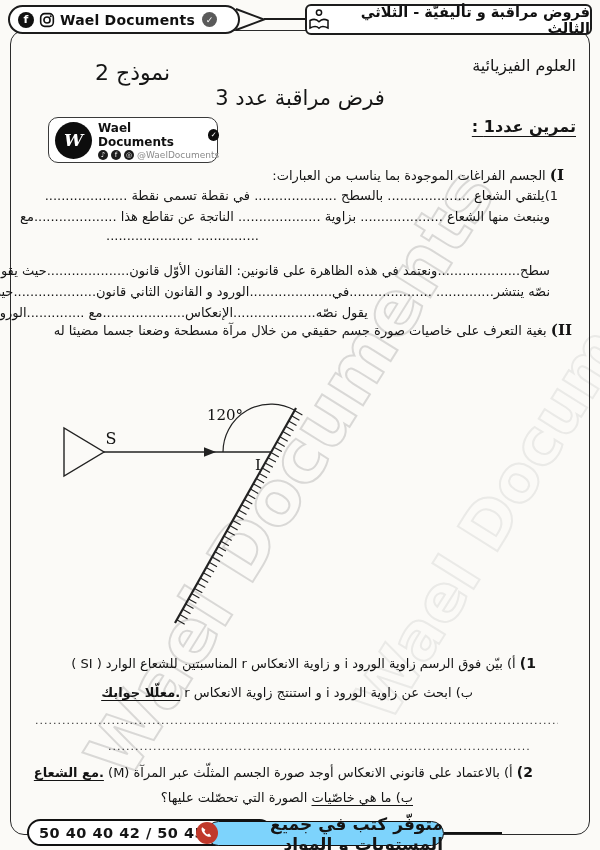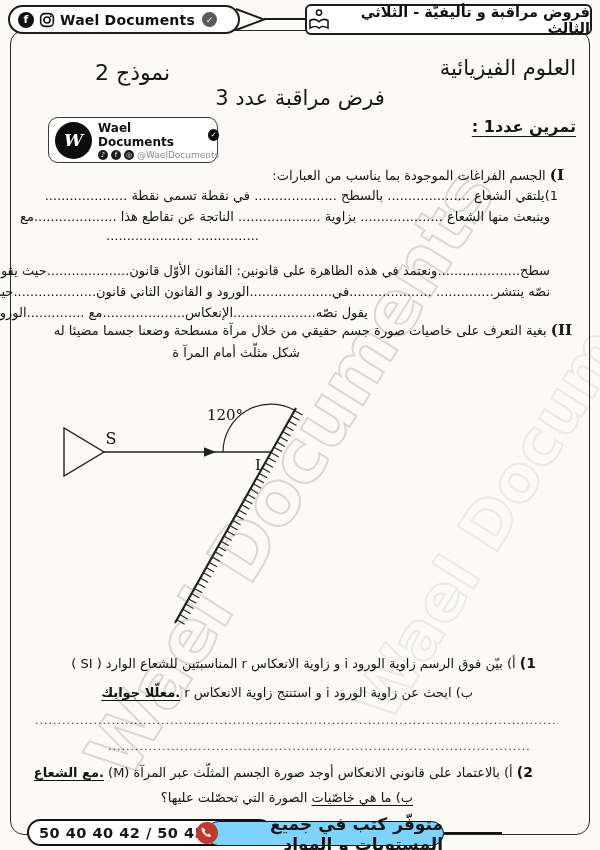--- a/index.html
+++ b/index.html
@@ -41,21 +41,21 @@
     width:15px; height:15px; border-radius:50%; background:#5a5a5a; color:#fff;
     font-size:9px; display:flex; align-items:center; justify-content:center; margin-left:2px;
   }
   .banner-right {
     position:absolute; left:305px; right:8px; top:4px; height:31px;
     background:#fff; border:2px solid #1c1c1c; border-radius:6px;
     display:flex; align-items:center; justify-content:center; gap:8px; z-index:3;
   }
   .banner-right .title { font-weight:bold; font-size:14.5px; color:#111; }
   
-  .subject  { position:absolute; right:24px;  top:56px; font-size:21px; z-index:2; }
+  .subject  { position:absolute; right:24px;  top:56px; font-size:16px; z-index:2; }
   .model    { position:absolute; left:95px;  top:60px; font-size:22px; z-index:2; }
   .exam-title { position:absolute; left:50%; transform:translateX(-50%); top:86px; font-size:21px; z-index:2; }
   .exercise-heading {
     position:absolute; right:24px; top:117px; font-size:16px; font-weight:bold;
     text-decoration:underline; text-underline-offset:4px; z-index:2;
   }
   
   .logo-badge {
     position:absolute; left:48px; top:117px; width:170px; height:46px;
     background:#fff; border:1.6px solid #3a3a3a; border-radius:10px;
@@ -184,21 +184,20 @@
   <div class="line" style="top:227px; left:106px; direction:ltr;">..................... ...............</div>
   <div class="line" style="top:262px; right:50px;">سطح....................ونعتمد في هذه الظاهرة على قانونين: القانون الأوّل قانون....................حيث يقول</div>
   <div class="line" style="top:283px; right:50px;">نصّه ينتشر.............. ....................في....................الورود و القانون الثاني قانون....................حيث</div>
   <div class="line" style="top:304px; right:232px;">يقول نصّه....................الإنعكاس....................مع ..............الورود</div>
 
   <div class="line" style="top:322px; right:28px;">
     <span class="roman">II)</span>
     <span>  </span>
     <span>بغية التعرف على خاصيات صورة جسم حقيقي من خلال مرآة مسطحة وضعنا جسما مضيئا له</span>
   </div>
-  <div class="line" style="top:344px; right:300px;">شكل مثلّث أمام المرآ ة</div>
 
   <svg class="diagram" width="330" height="262" viewBox="0 0 330 262">
     <polygon points="39,48 39,96 79,72" fill="none" stroke="#222" stroke-width="1.4"></polygon>
     <text x="86" y="64" font-size="16" font-family="DejaVu Serif, serif" fill="#111" text-anchor="middle">S</text>
     <line x1="79" y1="72" x2="246" y2="72" stroke="#222" stroke-width="1.6"></line>
     <polygon points="191,72 179,67.2 179,76.8" fill="#222"></polygon>
     <line x1="271" y1="28" x2="150" y2="243" stroke="#222" stroke-width="2.2"></line>
     <path id="hatch-path" d="M269.5 30.6 L277.4 35.0 M266.6 35.8 L274.4 40.3 M263.6 41.1 L271.5 45.5 M260.7 46.3 L268.5 50.7 M257.8 51.5 L265.6 55.9 M254.8 56.8 L262.7 61.2 M251.9 62.0 L259.7 66.4 M248.9 67.2 L256.8 71.6 M246.0 72.4 L253.8 76.9 M243.0 77.7 L250.9 82.1 M240.1 82.9 L247.9 87.3 M237.2 88.1 L245.0 92.5 M234.2 93.4 L242.1 97.8 M231.3 98.6 L239.1 103.0 M228.3 103.8 L236.2 108.2 M225.4 109.0 L233.2 113.5 M222.4 114.3 L230.3 118.7 M219.5 119.5 L227.3 123.9 M216.6 124.7 L224.4 129.1 M213.6 130.0 L221.5 134.4 M210.7 135.2 L218.5 139.6 M207.7 140.4 L215.6 144.8 M204.8 145.6 L212.6 150.1 M201.8 150.9 L209.7 155.3 M198.9 156.1 L206.7 160.5 M196.0 161.3 L203.8 165.7 M193.0 166.6 L200.9 171.0 M190.1 171.8 L197.9 176.2 M187.1 177.0 L195.0 181.4 M184.2 182.2 L192.0 186.7 M181.2 187.5 L189.1 191.9 M178.3 192.7 L186.1 197.1 M175.4 197.9 L183.2 202.4 M172.4 203.2 L180.3 207.6 M169.5 208.4 L177.3 212.8 M166.5 213.6 L174.4 218.0 M163.6 218.9 L171.4 223.3 M160.6 224.1 L168.5 228.5 M157.7 229.3 L165.5 233.7 M154.8 234.5 L162.6 239.0 M151.8 239.8 L159.7 244.2 " stroke="#222" stroke-width="1.1" fill="none"></path>
     <path d="M198 72 A48 48 0 0 1 269.7 30.3" fill="none" stroke="#222" stroke-width="1.2"></path>
     <text x="200" y="40" font-size="15" font-family="DejaVu Serif, serif" fill="#111" text-anchor="middle">120°</text>

